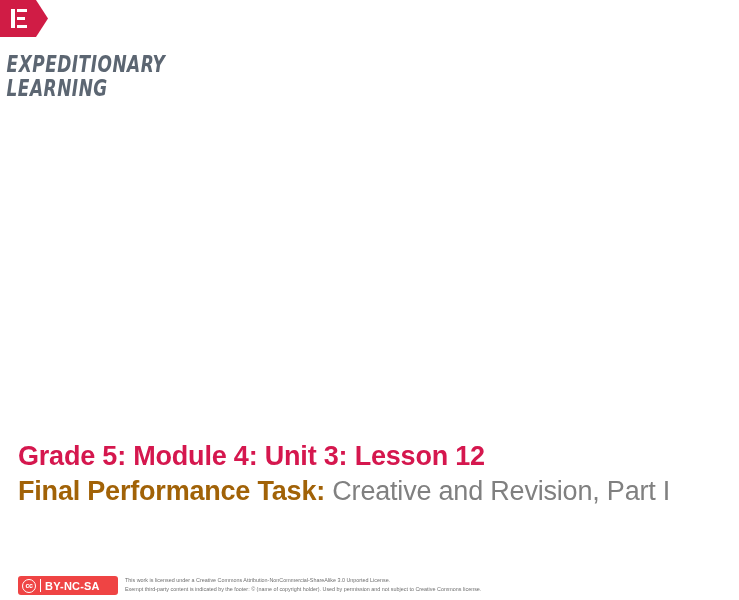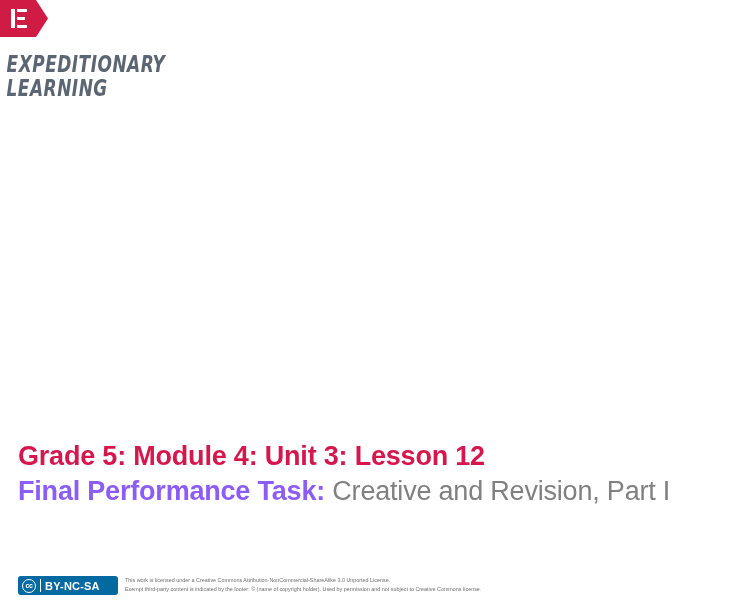--- a/index.html
+++ b/index.html
@@ -85,36 +85,36 @@
   }
   .task-line {
     margin-top: 2px;
     color: #808080;
     font-weight: 400;
     font-size: 27px;
     line-height: 33px;
     letter-spacing: -0.2px;
   }
   .task-line .task-label {
-    color: #8b5cf6;
+    color: #a16207;
     font-weight: 700;
   }
 
   
   .footer {
     position: absolute;
     left: 18px;
     top: 574px;
     display: flex;
     align-items: flex-start;
   }
   .cc-badge {
     width: 100px;
     height: 19px;
-    background: #0369a1;
+    background: #ef4444;
     border-radius: 3px;
     display: flex;
     align-items: center;
     padding: 0 4px;
     box-sizing: border-box;
     flex: 0 0 auto;
     margin-top: 2px;
   }
   .cc-glyph {
     width: 14px;

